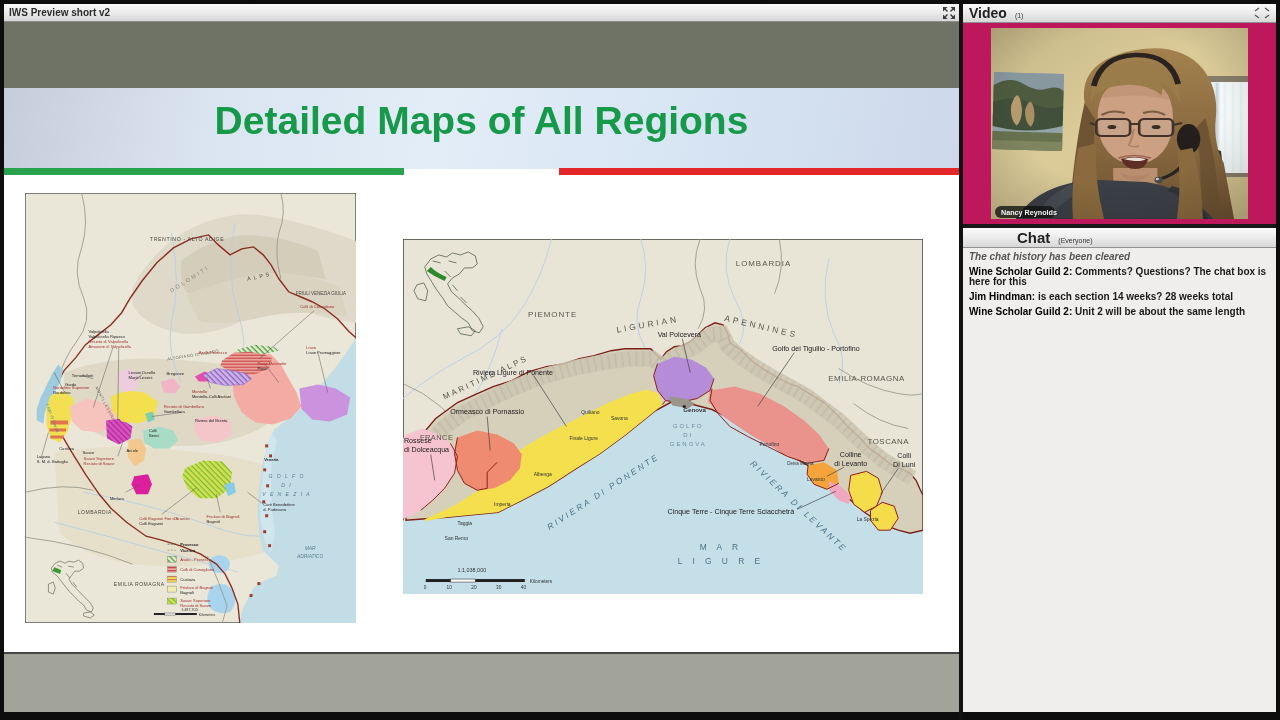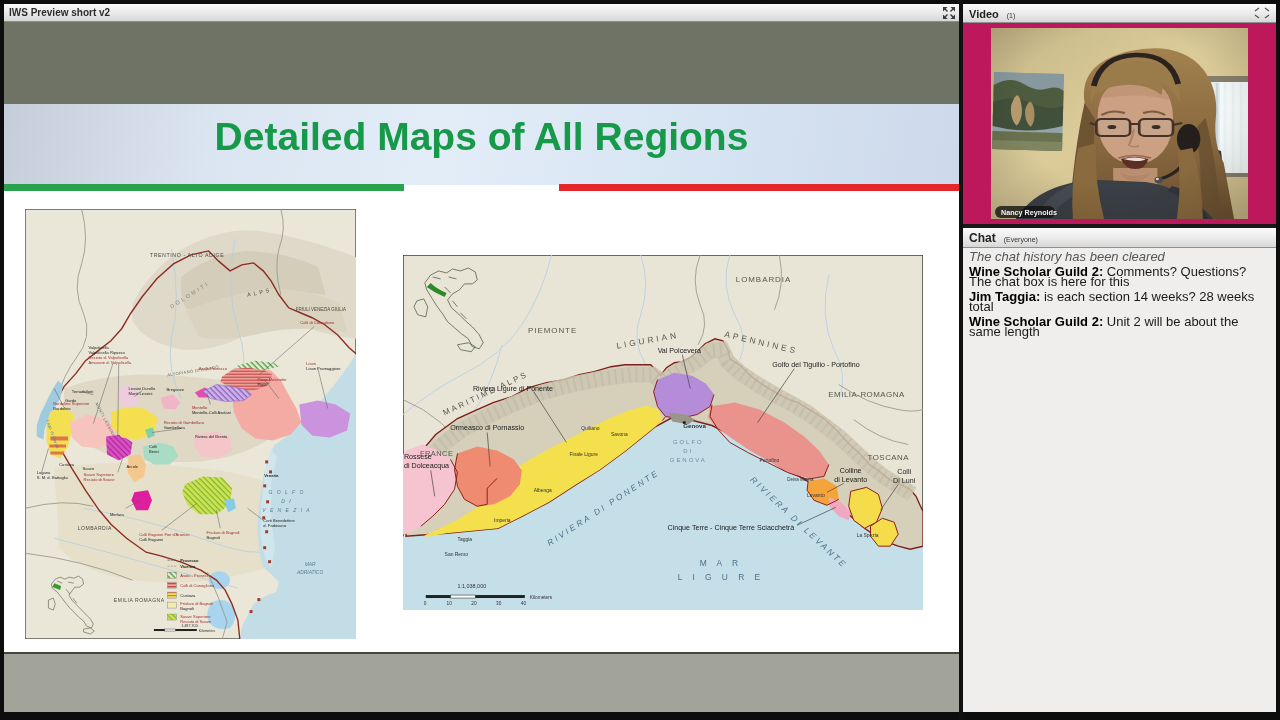--- a/index.html
+++ b/index.html
@@ -8,46 +8,46 @@
   #stage { position:relative; width:1280px; height:709px; }
 
   
   #lp { position:absolute; left:4px; top:4px; width:955px; height:708px; background:#6f7366; }
   .tbar { position:relative; height:18px; background:linear-gradient(#fafafa,#e9e9e9 55%,#d6d6d6);
     border-bottom:1px solid #8d8d8d; color:#2b2b2b; font-size:10px; font-weight:bold;
     line-height:17px; padding-left:5px; }
   .exic { position:absolute; top:3px; }
   #lp .exic { right:4px; }
 
-  #slide { position:absolute; left:0; top:84px; width:955px; height:564px; background:#ffffff;margin-top:16px; }
+  #slide { position:absolute; left:0; top:84px; width:955px; height:564px; background:#ffffff; }
   #shead { position:absolute; left:0; top:0; width:955px; height:81px;
     background:linear-gradient(100deg,#c6cdda 0%,#dbe5f1 22%,#e3edf8 45%,#d8e5f3 70%,#cdd9ea 100%); }
   #shead .tt { position:absolute; left:0; top:11px; width:100%; text-align:center;
     font-size:39px; font-weight:bold; color:#17994a; letter-spacing:0px; }
   #gbar { position:absolute; left:0; top:80px; width:400px; height:7px; background:#28a24c; }
   #rbar { position:absolute; left:555px; top:80px; width:400px; height:7px; background:#e3272b; }
 
   #bband { position:absolute; left:0; top:648px; width:955px; height:60px; background:#a2a49a;
     border-top:2px solid #454545; }
 
   
   #vdiv { position:absolute; left:959px; top:0; width:4px; height:720px; background:#111; }
 
   
   #rp { position:absolute; left:963px; top:4px; width:313px; height:708px; background:#efefee; }
   .phead { position:relative; height:19px; background:linear-gradient(#fbfbfb,#eaeaea 55%,#d7d7d7);
     border-bottom:1px solid #909090; color:#222; }
-  .phead .t1 { font-size:11px; font-weight:bold; padding-left:6px; line-height:18px; display:inline-block;}
+  .phead .t1 { font-size:14px; font-weight:bold; padding-left:6px; line-height:18px; display:inline-block;}
   .phead .t2 { font-size:7px; color:#333; padding-left:8px; }
   #varea { position:relative; height:201px; background:#be185d; }
   #vgap { height:4px; background:#191919; }
   #chead { height:20px; }
-  #chead .t1 { font-size:12px; line-height:20px; }
+  #chead .t1 { font-size:15px; line-height:20px;margin-left:48px; }
   #cbody { position:relative; height:464px; background:#efeeed; padding:4px 6px 8px 6px;
-    font-size:13px; line-height:10px; color:#1a1a1a; }
+    font-size:10px; line-height:10px; color:#1a1a1a;font-weight:bold; }
   #cbody .m { margin-bottom:5px; }
   #cbody .sys { font-style:italic; color:#555; }
   #cbody b { color:#000; }
 </style>
 </head>
 <body>
 <div id="stage">
 
   <div id="lp">
     <div class="tbar">IWS Preview short v2
@@ -539,18 +539,18 @@
 
         <rect x="4" y="178" width="60" height="12" rx="6" fill="rgba(15,15,15,0.78)"></rect>
         <text x="10" y="187" font-size="7.2" font-weight="bold" fill="#f5f5f5" font-family="Liberation Sans, sans-serif">Nancy Reynolds</text>
       </svg>
     </div>
     <div id="vgap"></div>
     <div id="chead" class="phead"><span class="t1">Chat</span><span class="t2">(Everyone)</span></div>
     <div id="cbody">
       <div class="m sys">The chat history has been cleared</div>
       <div class="m"><b>Wine Scholar Guild 2:</b> Comments? Questions? The chat box is here for this</div>
-      <div class="m"><b>Jim Taggia:</b> is each section 14 weeks? 28 weeks total</div>
+      <div class="m"><b>Jim Hindman:</b> is each section 14 weeks? 28 weeks total</div>
       <div class="m"><b>Wine Scholar Guild 2:</b> Unit 2 will be about the same length</div>
     </div>
   </div>
 
 </div>
 
 </body></html>

